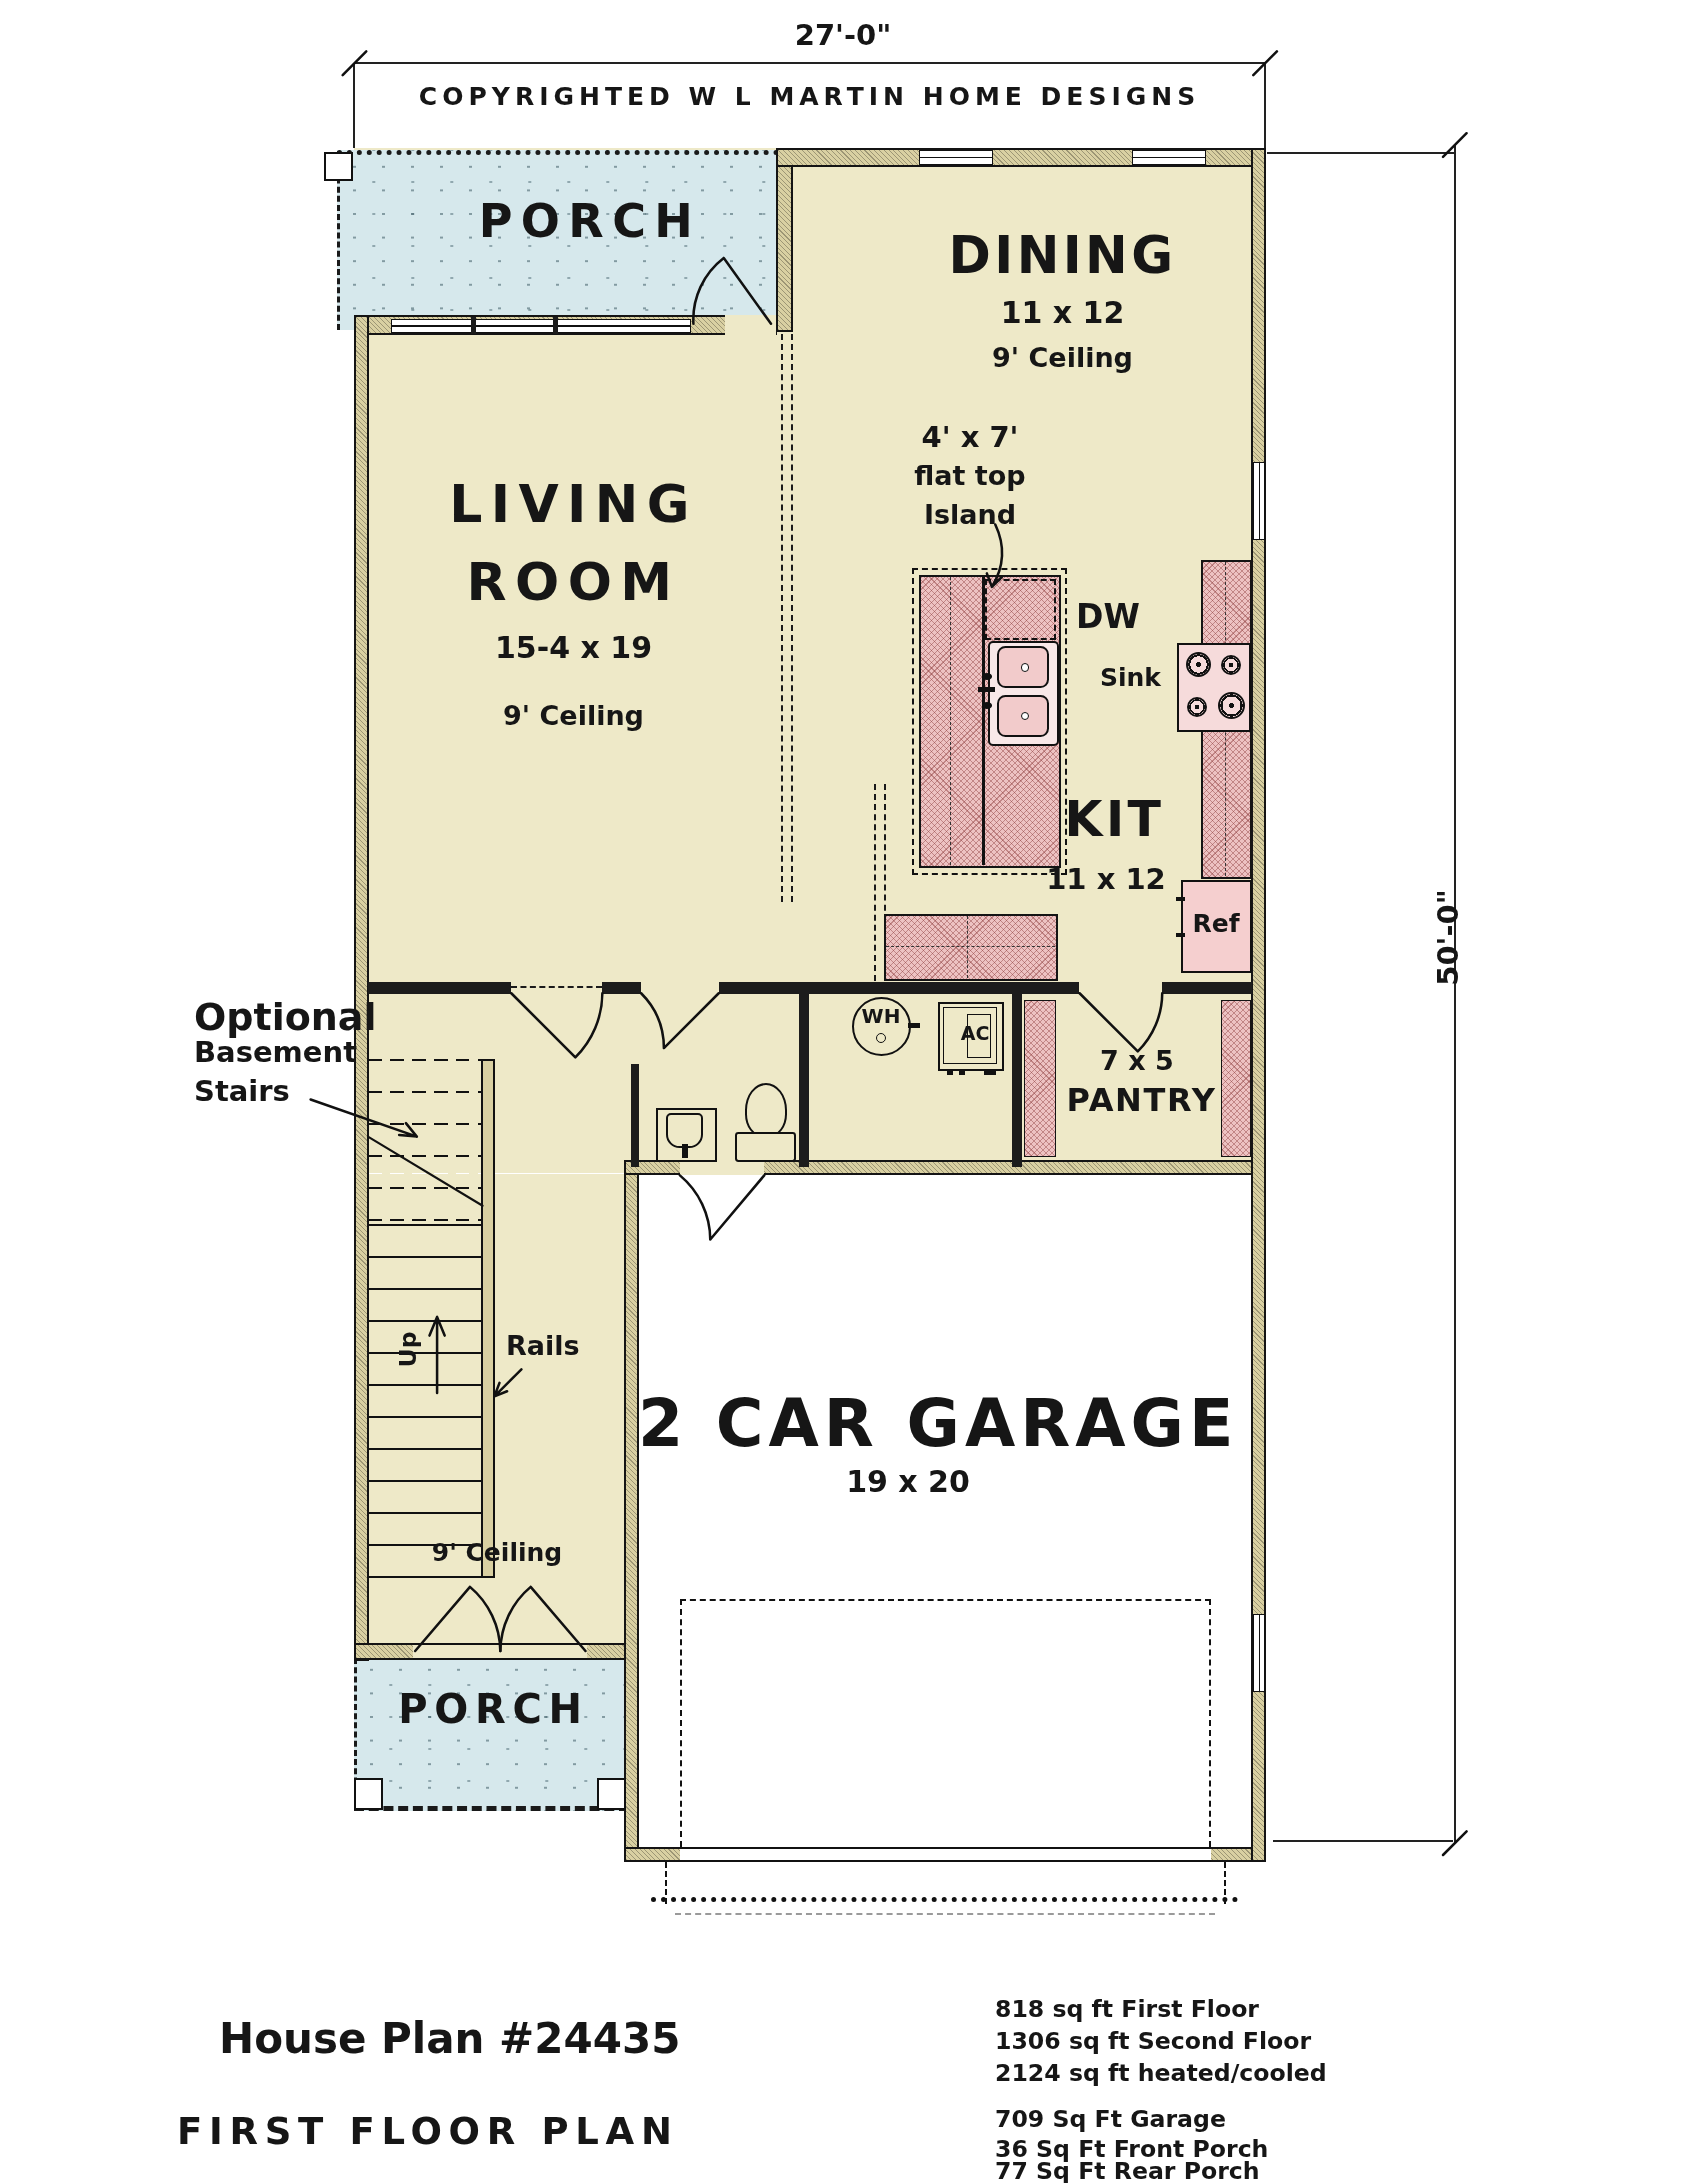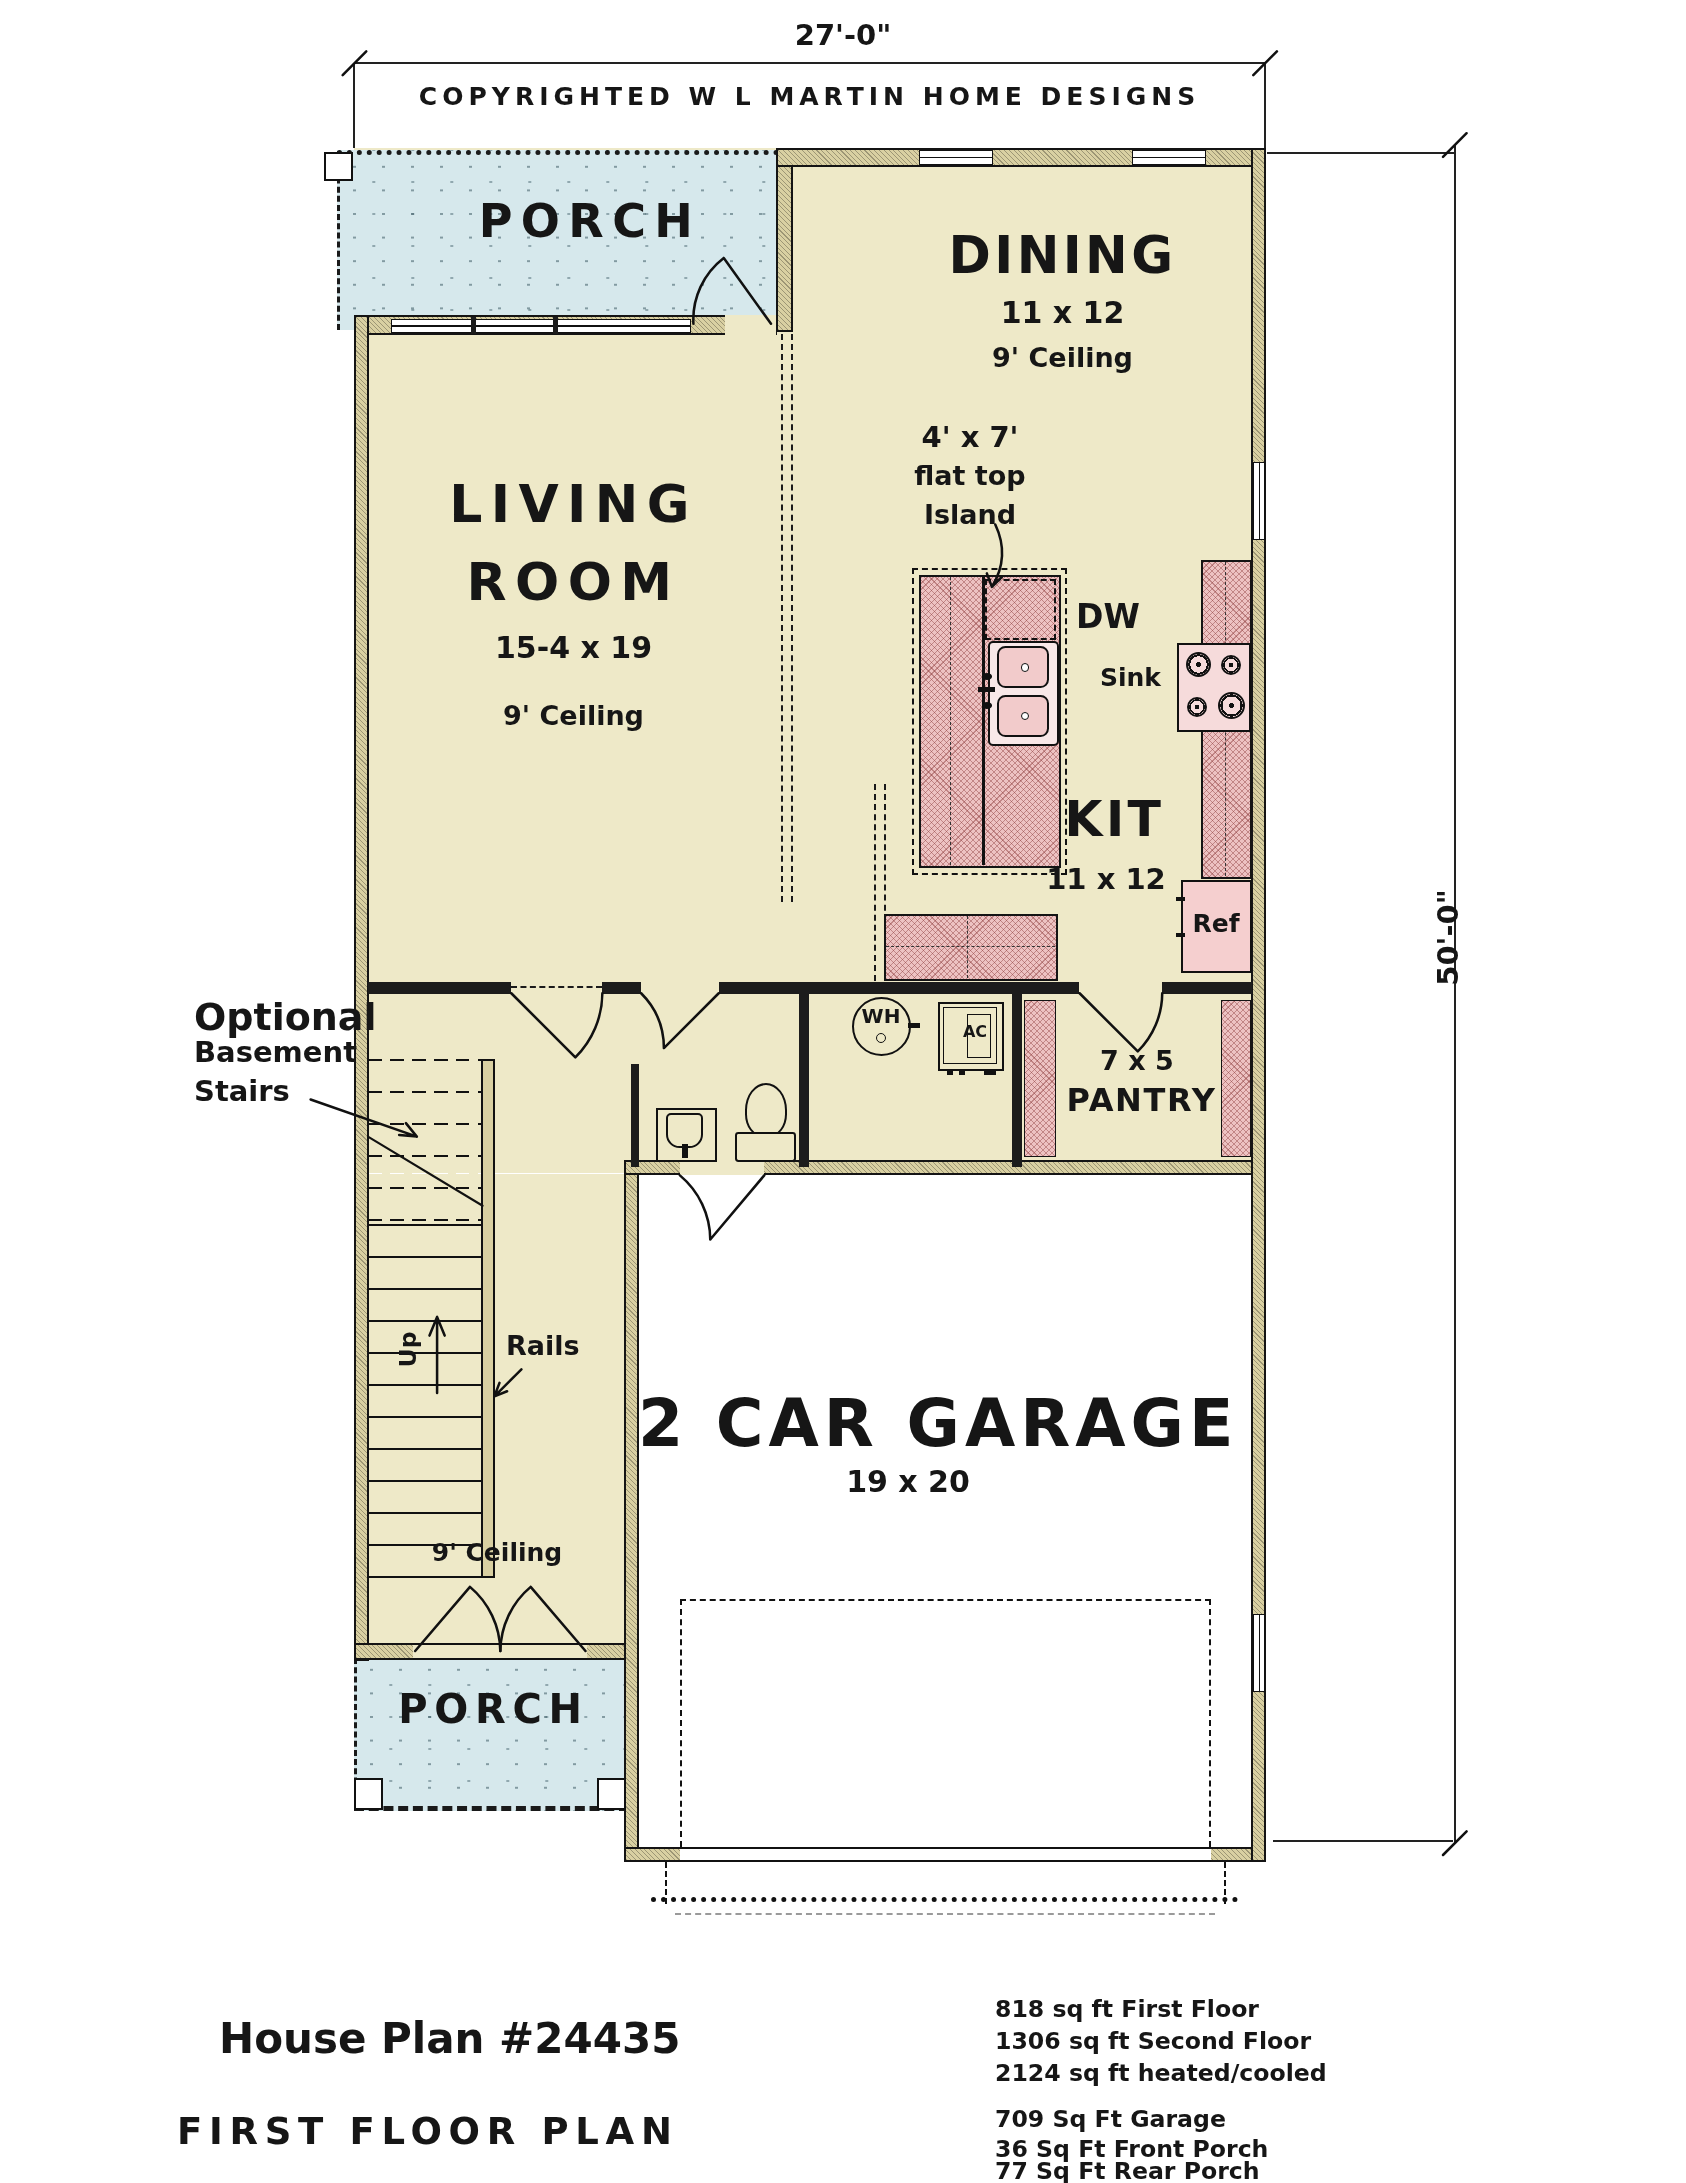--- a/index.html
+++ b/index.html
@@ -145,21 +145,21 @@
   <div class="pinkc" style="left:1221px;top:1000px;width:30px;height:157px;border-width:1.7px;"></div>
 
   <div class="abs" style="left:852px;top:997px;width:59px;height:59px;border:2.5px solid #111;border-radius:50%;background:#EEE9C8;">
     <div class="lbl" style="left:0;top:6.7px;width:54px;font-size:20px;">WH</div>
     <div class="abs" style="left:22px;top:34px;width:10px;height:10px;border:1.7px solid #111;border-radius:50%;"></div>
     <div class="abs" style="left:54px;top:23.6px;width:11.8px;height:5px;background:#111;"></div>
   </div>
   <div class="abs" style="left:938px;top:1002px;width:66px;height:69px;border:2.5px solid #111;background:#EEE9C8;">
     <div class="abs" style="left:3.4px;top:3.4px;width:54px;height:57px;border:1.7px solid #111;"></div>
     <div class="abs" style="left:27px;top:10px;width:23.6px;height:44px;border:1.7px solid #111;"></div>
-    <div class="lbl" style="left:0;top:20px;width:70px;font-size:16px;">AC</div>
+    <div class="lbl" style="left:0;top:20px;width:70px;font-size:19px;">AC</div>
     <div class="abs" style="left:6.7px;top:66px;width:6.7px;height:5px;background:#111;"></div>
     <div class="abs" style="left:18.6px;top:66px;width:6.7px;height:5px;background:#111;"></div>
     <div class="abs" style="left:44px;top:66px;width:11.8px;height:5px;background:#111;"></div>
   </div>
 
   <div class="abs" style="left:656px;top:1108px;width:61px;height:54px;border:2.5px solid #111;background:#EEE9C8;">
     <div class="abs" style="left:8.4px;top:3.4px;width:37px;height:35px;border:2.5px solid #111;border-radius:5px 5px 13.5px 13.5px;"></div>
     <div class="abs" style="left:23.6px;top:34px;width:6.7px;height:13.5px;background:#111;"></div>
   </div>
   <div class="abs" style="left:745px;top:1083px;width:42px;height:54px;border:2.5px solid #111;background:#EEE9C8;border-radius:50% 50% 42% 42%;"></div>

